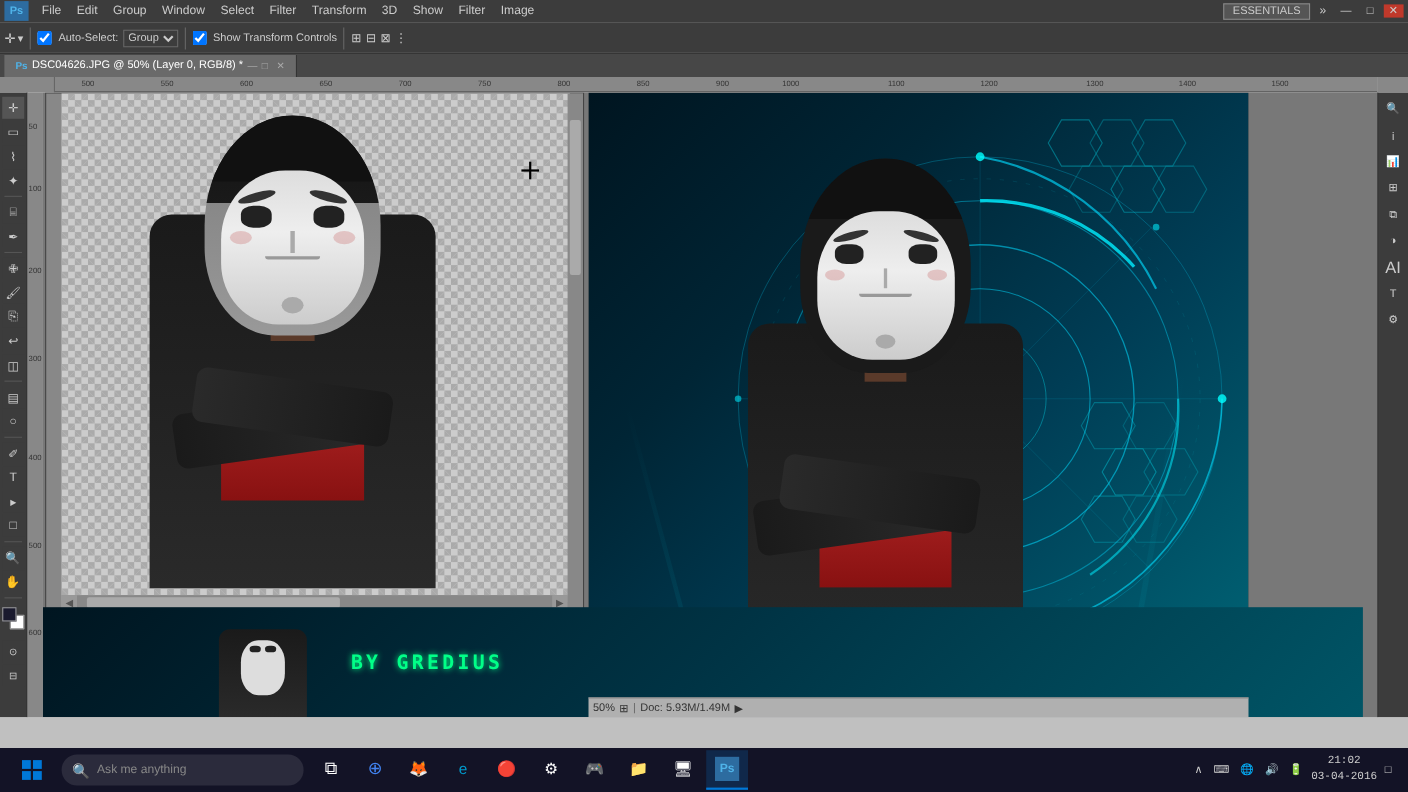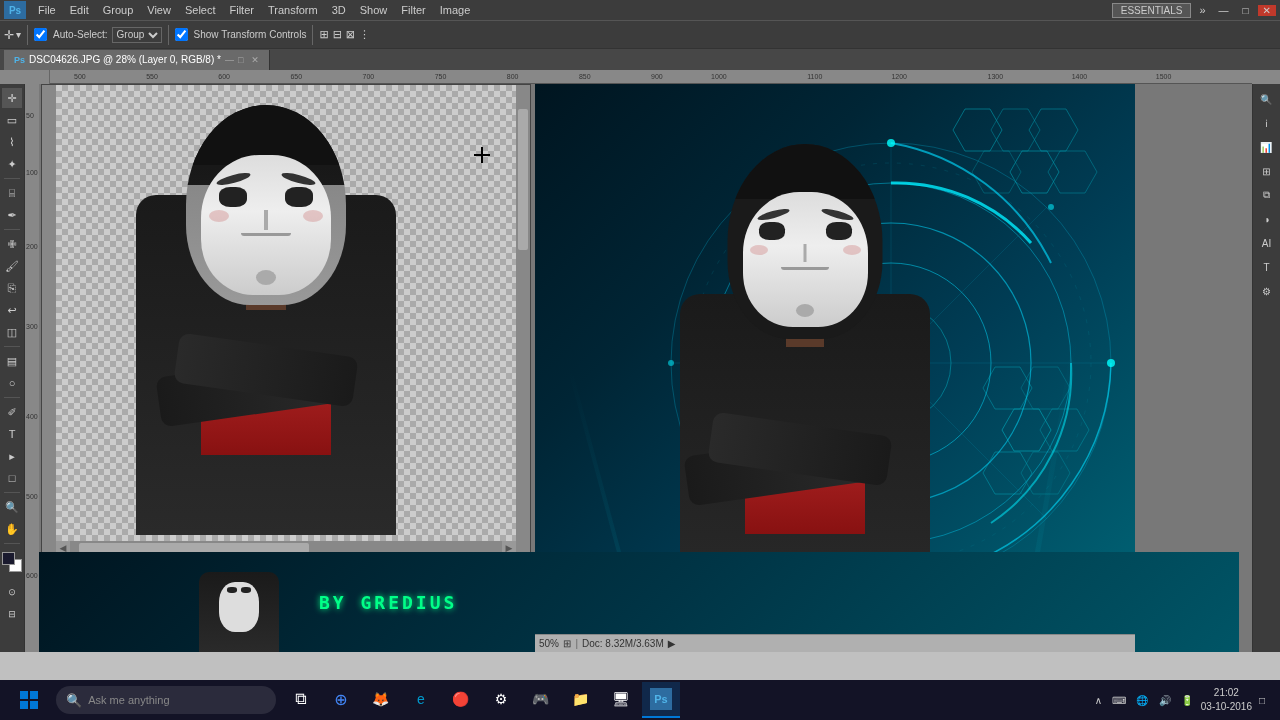--- a/index.html
+++ b/index.html
@@ -230,21 +230,21 @@
       display: flex; align-items: center; justify-content: center;
       color: #fff; font-size: 14px; cursor: pointer;
       border-bottom: 2px solid transparent;
     }
     .taskbar-icon.active { border-bottom: 2px solid #0078d7; }
     .taskbar-spacer { flex: 1; }
     .taskbar-tray {
       display: flex; align-items: center; gap: 4px; padding-right: 8px;
     }
     .tray-item { color: #ccc; font-size: 10px; cursor: pointer; padding: 0 3px; }
-    .tray-time { color: #ccc; font-size: 10px; text-align: center; line-height: 1.4; }
+    .tray-time { color: #ccc; font-size: 10px; text-align: center; line-height: 1.4; font-family: Liberation Mono, monospace; }
 
     
     .ruler-h-container {
       height: 14px;
       background: #888;
       position: relative;
       overflow: hidden;
     }
 
     
@@ -257,21 +257,21 @@
     }
   </style>
 </head>
 <body>
 
 <div id="menu-bar">
   <div class="ps-logo">Ps</div>
   <span class="menu-item">File</span>
   <span class="menu-item">Edit</span>
   <span class="menu-item">Group</span>
-  <span class="menu-item">View</span>
+  <span class="menu-item">Window</span>
   <span class="menu-item">Select</span>
   <span class="menu-item">Filter</span>
   <span class="menu-item">Transform</span>
   <span class="menu-item">3D</span>
   <span class="menu-item">Show</span>
   <span class="menu-item">Filter</span>
   <span class="menu-item">Image</span>
   <div class="menu-spacer"></div>
   <div class="menu-right">
     <span class="essentials-btn">ESSENTIALS</span>
@@ -302,21 +302,21 @@
 
   <span style="color:#ccc;font-size:11px;cursor:pointer;">⊞</span>
   <span style="color:#ccc;font-size:11px;cursor:pointer;">⊟</span>
   <span style="color:#ccc;font-size:11px;cursor:pointer;">⊠</span>
   <span style="color:#ccc;font-size:11px;cursor:pointer;">⋮</span>
 </div>
 
 <div id="tab-bar">
   <div class="tab active">
     <span class="tab-ps-icon">Ps</span>
-    <span>DSC04626.JPG @ 28% (Layer 0, RGB/8) *</span>
+    <span>DSC04626.JPG @ 50% (Layer 0, RGB/8) *</span>
     <span class="tab-minimize">—</span>
     <span class="tab-restore">□</span>
     <span class="tab-close">✕</span>
   </div>
 </div>
 
 <div style="display:flex;height:14px;background:#c0c0c0;">
   <div style="width:50px;background:#888;border-right:1px solid #666;"></div>
   <div class="ruler-h-container" style="flex:1;background:#888;overflow:hidden;position:relative;">
 
@@ -572,33 +572,33 @@
 
       <div style="margin-left:20px;">
         <span style="color:#00ff88;font-family:monospace;font-size:18px;font-weight:bold;letter-spacing:3px;text-shadow:0 0 6px #00ff88;">BY GREDIUS</span>
       </div>
     </div>
 
     <div style="position:absolute;bottom:0;left:496px;width:600px;height:18px;background:#b0b0b0;border-top:1px solid #888;display:flex;align-items:center;padding:0 4px;gap:4px;font-size:10px;color:#333;">
       <span>50%</span>
       <span style="cursor:pointer;">⊞</span>
       <span style="color:#666;">|</span>
-      <span>Doc: 8.32M/3.63M</span>
+      <span>Doc: 5.93M/1.49M</span>
       <span style="cursor:pointer;">▶</span>
     </div>
   </div>
 
   <div id="right-panel" style="width:28px;background:#3c3c3c;display:flex;flex-direction:column;align-items:center;padding-top:4px;gap:2px;border-left:1px solid #333;">
     <button class="rp-btn" title="Search" style="font-size:10px;color:#ccc;background:none;border:none;cursor:pointer;">🔍</button>
     <button class="rp-btn" title="Info" style="font-size:10px;color:#ccc;background:none;border:none;cursor:pointer;">ℹ</button>
     <button class="rp-btn" title="Histogram" style="font-size:10px;color:#ccc;background:none;border:none;cursor:pointer;">📊</button>
     <button class="rp-btn" title="Grid" style="font-size:10px;color:#ccc;background:none;border:none;cursor:pointer;">⊞</button>
     <button class="rp-btn" title="Layers" style="font-size:10px;color:#ccc;background:none;border:none;cursor:pointer;">⧉</button>
     <button class="rp-btn" title="Adjustments" style="font-size:10px;color:#ccc;background:none;border:none;cursor:pointer;">◑</button>
-    <button class="rp-btn" title="AI" style="font-size:10px;color:#ccc;background:none;border:none;cursor:pointer;">AI</button>
+    <button class="rp-btn" title="AI" style="font-size:15px;color:#ccc;background:none;border:none;cursor:pointer;">AI</button>
     <button class="rp-btn" title="Text" style="font-size:10px;color:#ccc;background:none;border:none;cursor:pointer;">T</button>
     <button class="rp-btn" title="Tool Options" style="font-size:10px;color:#ccc;background:none;border:none;cursor:pointer;">⚙</button>
   </div>
 </div>
 
 <div id="taskbar">
 
   <div class="taskbar-start">
     <svg width="20" height="20" viewBox="0 0 20 20">
       <rect x="1" y="1" width="8" height="8" fill="#0078d7"></rect>
@@ -630,17 +630,17 @@
   <div class="taskbar-spacer"></div>
 
   <div class="taskbar-tray">
     <span class="tray-item">∧</span>
     <span class="tray-item">⌨</span>
     <span class="tray-item">🌐</span>
     <span class="tray-item">🔊</span>
     <span class="tray-item">🔋</span>
     <div class="tray-time">
       <div>21:02</div>
-      <div>03-10-2016</div>
+      <div>03-04-2016</div>
     </div>
     <span class="tray-item">□</span>
   </div>
 </div>
 
 </body></html>

